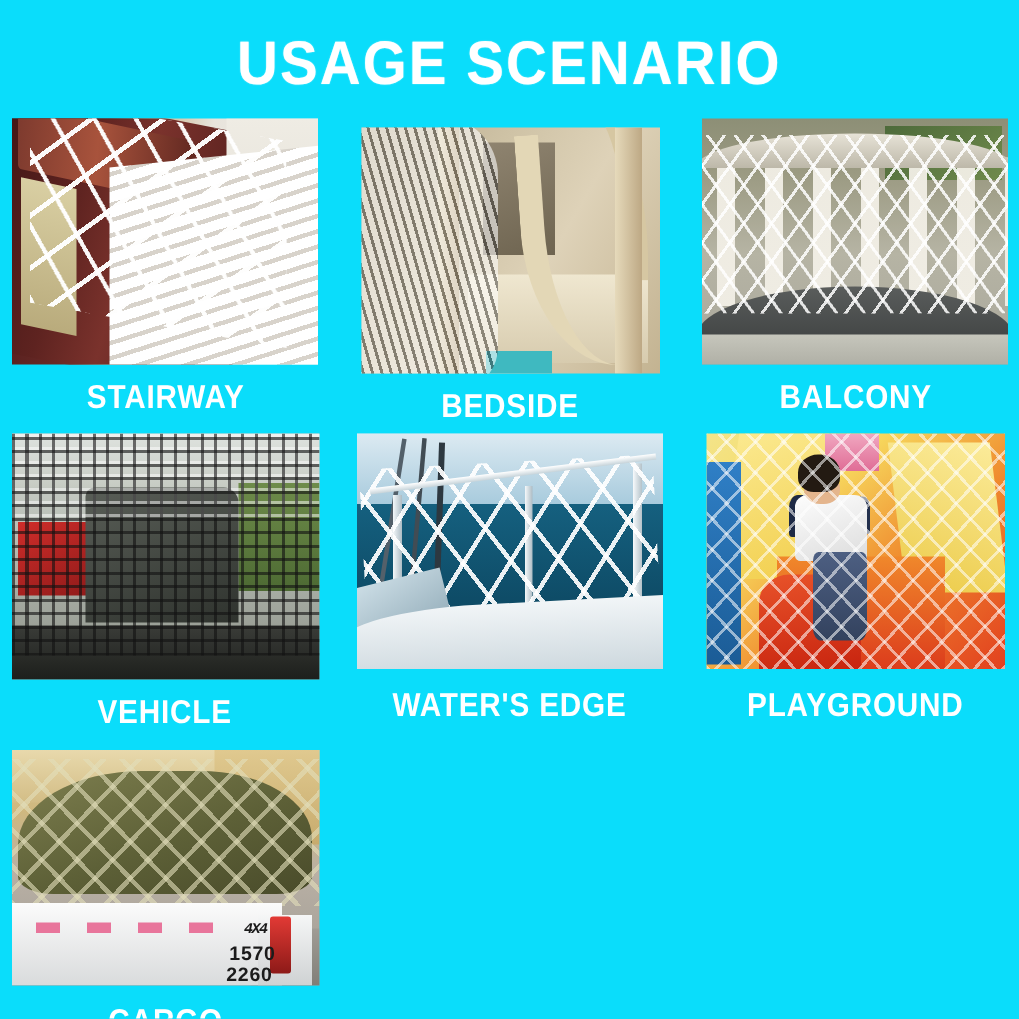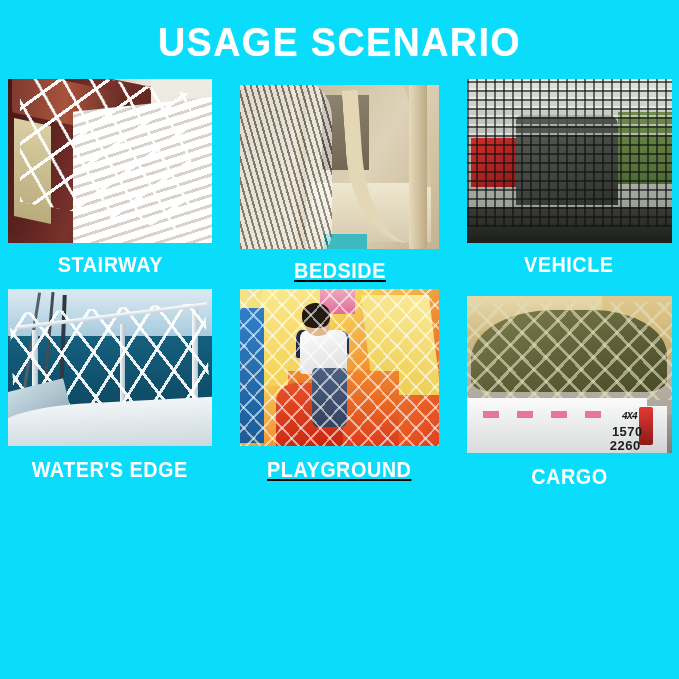--- a/index.html
+++ b/index.html
@@ -50,21 +50,21 @@
   }
 
   .cell.r1 .photo { height: 164px; }
   .cell.r2 .photo { height: 164px; }
   .cell.r3 .photo { height: 157px; }
 
   .cell.c1 .photo { width: 204px; }
   .cell.c2 .photo { width: 199px; }
   .cell.c3 .photo { width: 205px; }
 
-  .cell.c2 { padding-top: 6px; text-decoration: underline; }
+  .cell.c2 { padding-top: 6px; }
   .cell.c3 { padding-top: 6px; }
   .cell.r2.c2 { padding-top: 0px; }
   .cell.r2.c3 { padding-top: 0px; }
   .cell.r3.c2 { padding-top: 0px; }
   .cell.r3.c3 { padding-top: 7px; }
 
   .photo {
     position: relative;
     overflow: hidden;
     background: #888;
@@ -343,20 +343,31 @@
       <div class="curve"></div>
       <div class="curve2"></div>
       <div class="post-r"></div>
       <div class="teal"></div>
       <div class="net"></div>
     </div>
     <div class="caption">BEDSIDE</div>
   </div>
 
 
+  <div class="cell r2 c1">
+    <div class="photo p-balc">
+      <div class="green"></div>
+      <div class="balusters"></div>
+      <div class="railtop"></div>
+      <div class="base"></div>
+      <div class="ground"></div>
+      <div class="net"></div>
+    </div>
+    <div class="caption">BALCONY</div>
+  </div>
 
 
   <div class="cell r2 c3">
     <div class="photo p-veh">
       <div class="sky"></div>
       <div class="grass"></div>
       <div class="red"></div>
       <div class="cab"></div>
       <div class="seat"></div>
       <div class="dark-bot"></div>

